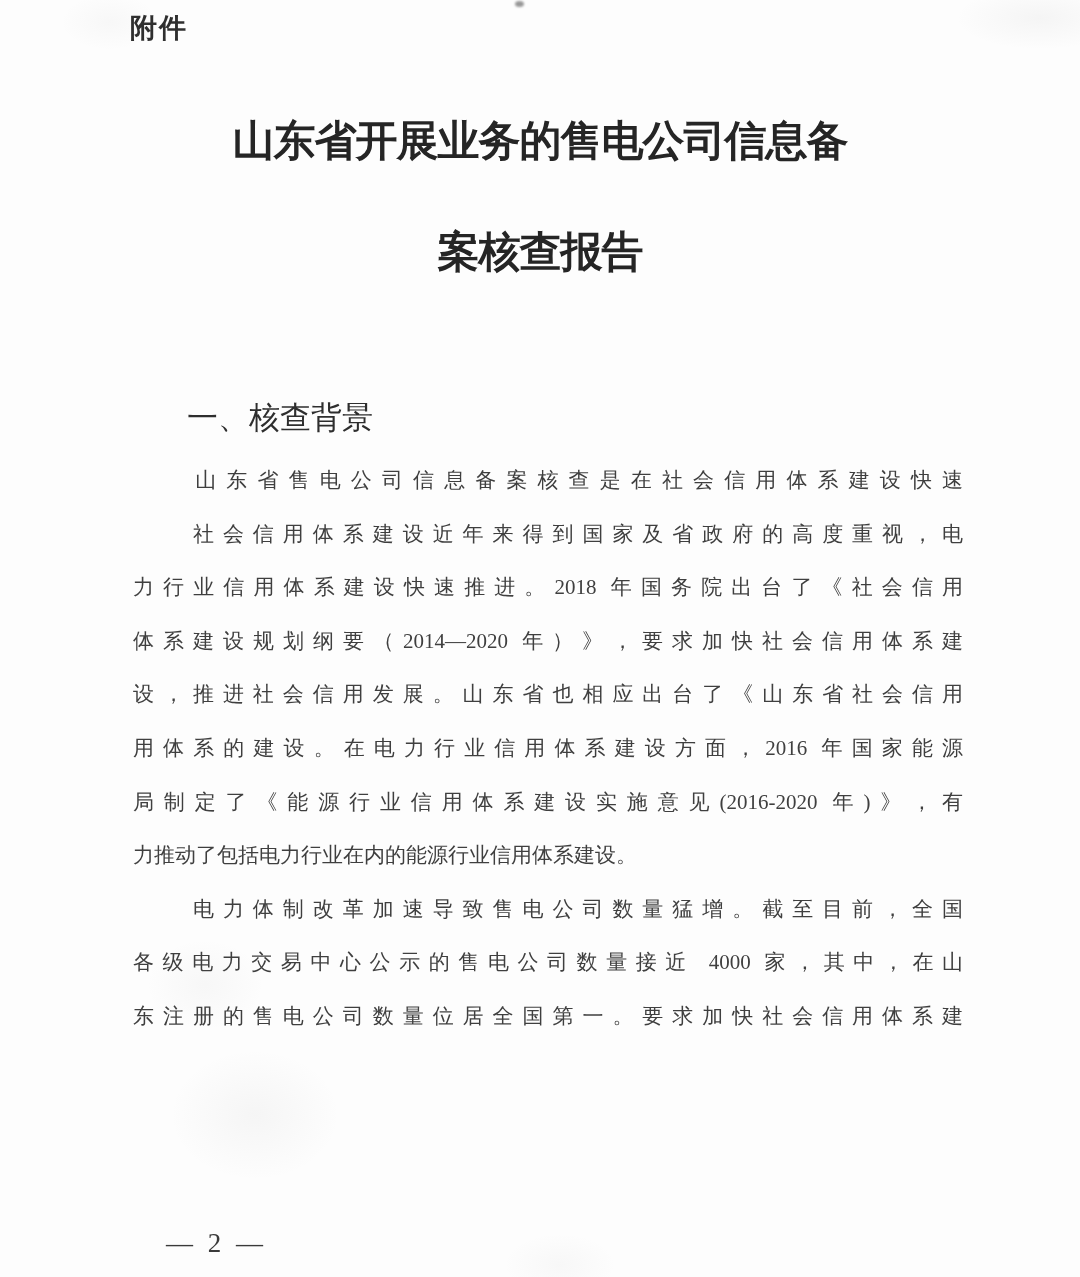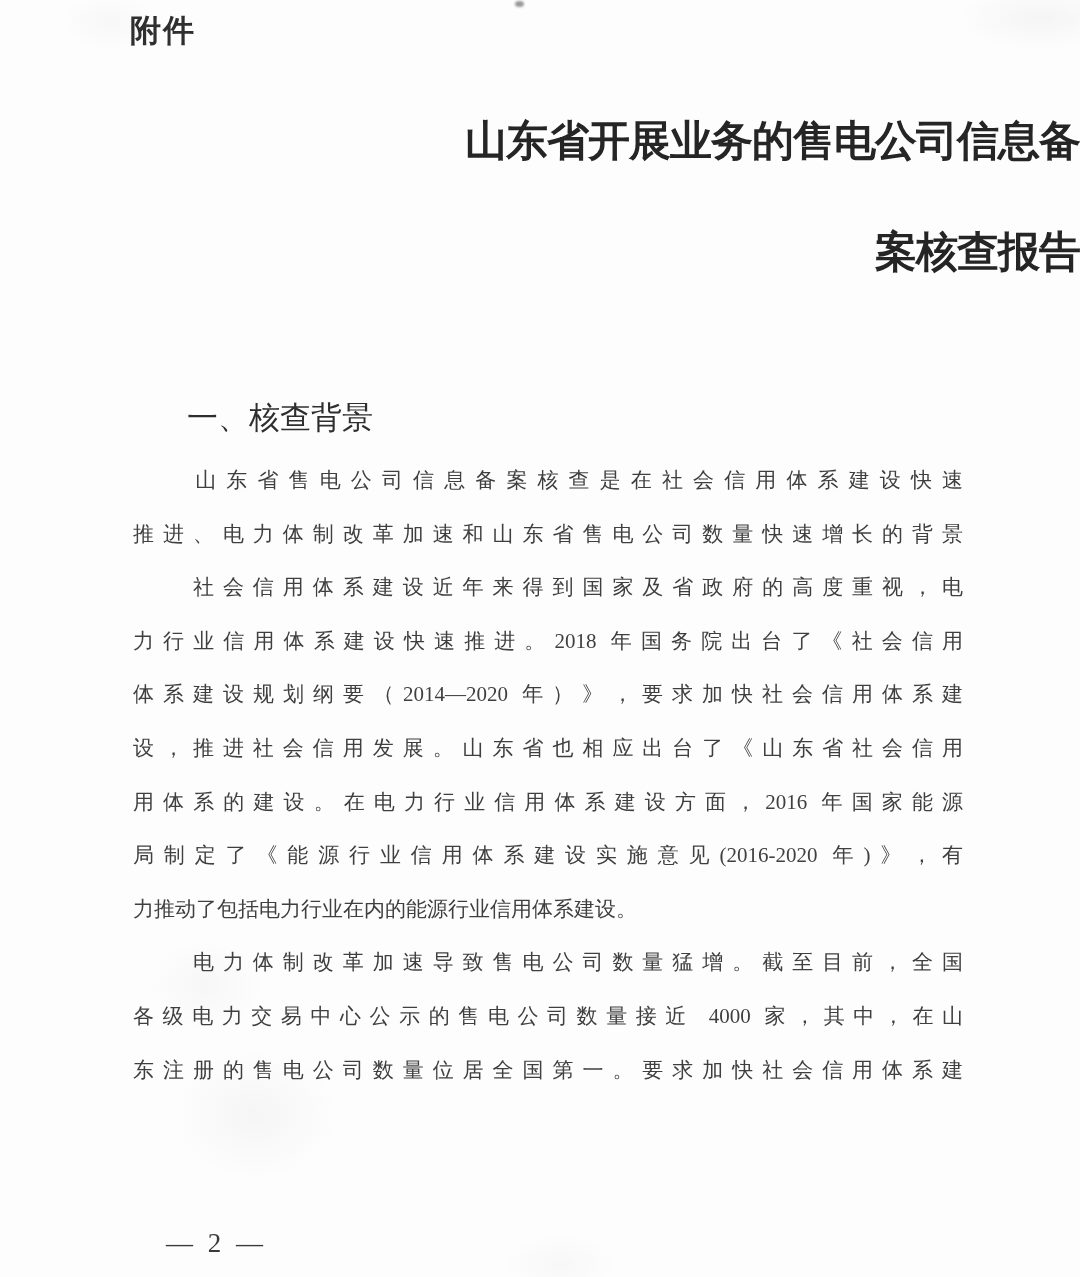--- a/index.html
+++ b/index.html
@@ -32,38 +32,38 @@
     height: 6px;
     border-radius: 50%;
     background: rgba(70,70,70,0.55);
     filter: blur(1px);
   }
 
   .attachment {
     position: absolute;
     left: 130px;
     top: 10px;
-    font-size: 31px;
+    font-size: 27px;
     font-weight: 700;
     color: #2f2f2f;
     letter-spacing: 2px;
   }
 
   .title-line {
     position: absolute;
     left: 0;
     width: 1080px;
     text-align: center;
     font-size: 42px;
     font-weight: 700;
     color: #252525;
     letter-spacing: -1px;
   }
-  .title-line.l1 { top: 113px; text-align: right; }
-  .title-line.l2 { top: 224px; text-align: right; }
+  .title-line.l1 { top: 113px; }
+  .title-line.l2 { top: 224px; }
 
   .section-heading {
     position: absolute;
     left: 133px;
     top: 396px;
     width: 830px;
     text-indent: 54px;
     font-size: 31px;
     font-weight: 400;
     color: #2e2e2e;
@@ -111,21 +111,20 @@
   <div class="attachment">附件</div>
 
   <div class="title-line l1">山东省开展业务的售电公司信息备</div>
 
   <div class="title-line l2">案核查报告</div>
 
   <div class="section-heading">一、核查背景</div>
 
   <div class="body-text">
     <div class="line">　　山东省售电公司信息备案核查是在社会信用体系建设快速</div>
-    <div class="line">推进、电力体制改革加速和山东省售电公司数量快速增长的背景</div>
     <div class="line">　　社会信用体系建设近年来得到国家及省政府的高度重视，电</div>
     <div class="line">力行业信用体系建设快速推进。2018 年国务院出台了《社会信用</div>
     <div class="line">体系建设规划纲要（2014—2020 年）》，要求加快社会信用体系建</div>
     <div class="line">设，推进社会信用发展。山东省也相应出台了《山东省社会信用</div>
     <div class="line">用体系的建设。在电力行业信用体系建设方面，2016 年国家能源</div>
     <div class="line">局制定了《能源行业信用体系建设实施意见(2016-2020 年)》，有</div>
     <div class="line para-end">力推动了包括电力行业在内的能源行业信用体系建设。</div>
     <div class="line">　　电力体制改革加速导致售电公司数量猛增。截至目前，全国</div>
     <div class="line">各级电力交易中心公示的售电公司数量接近 4000 家，其中，在山</div>
     <div class="line">东注册的售电公司数量位居全国第一。要求加快社会信用体系建</div>

